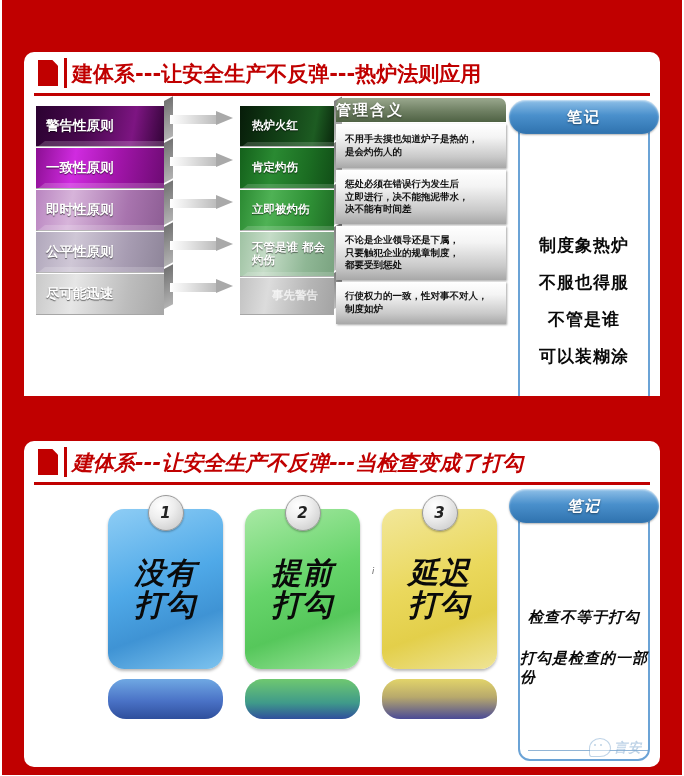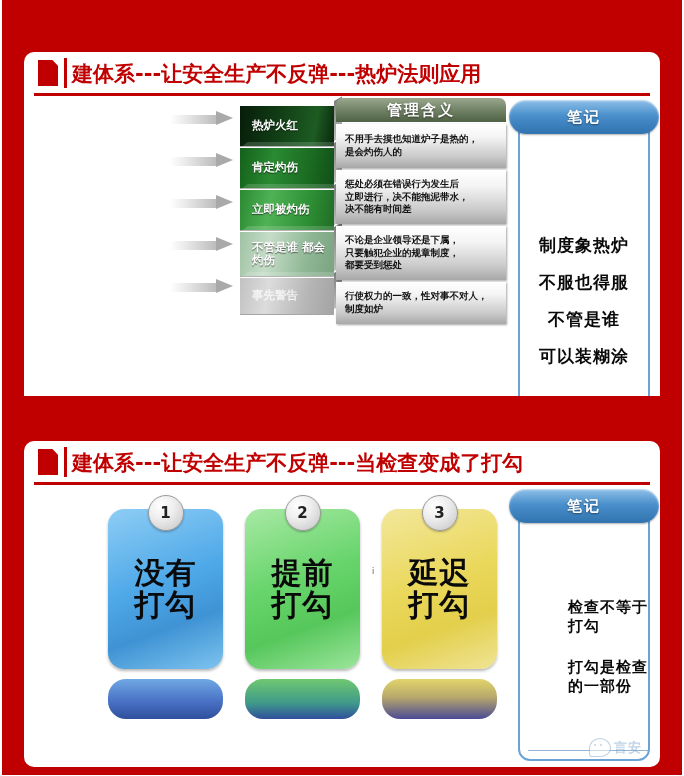--- a/index.html
+++ b/index.html
@@ -2,21 +2,21 @@
 <html><head>
 <meta charset="utf-8">
 <style>
   html,body{margin:0;padding:0;background:#ffffff;}
   body{width:684px;height:776px;font-family:"Liberation Sans","DejaVu Sans",sans-serif;-webkit-font-smoothing:antialiased;}
   .page{position:relative;width:684px;height:776px;background:#ffffff;overflow:hidden;}
 
   
   .slide{position:absolute;left:2px;width:680px;background:#c00000;}
   .slide.s1{top:0;height:472px;}
-  .slide.s2{top:396px;height:379px;}
+  .slide.s2{top:396px;height:379px;font-style:italic;}
   .card{position:absolute;left:22px;right:22px;background:#ffffff;border-radius:10px;}
   .slide.s1 .card{top:52px;bottom:8px;}
   .slide.s2 .card{top:45px;bottom:8px;}
 
   
   .title-bar{position:absolute;left:0;right:0;top:0;height:40px;}
   .title-flag{position:absolute;left:14px;top:8px;width:20px;height:26px;background:#c00000;
     clip-path:polygon(0 0,72% 0,100% 22%,100% 100%,0 100%);}
   .title-sep{position:absolute;left:40px;top:6px;width:3px;height:30px;background:#c00000;}
   .title-text{position:absolute;left:48px;top:8px;font-size:21px;font-weight:bold;color:#c00000;
@@ -58,26 +58,26 @@
   .gbox::after{content:"";position:absolute;right:-8px;top:-5px;width:8px;height:100%;
     background:linear-gradient(180deg,rgba(0,0,0,.5),rgba(0,0,0,.25));
     transform:skewY(-30deg);transform-origin:left top;}
   .gbox::before{content:"";position:absolute;left:0;right:-8px;top:-6px;height:6px;
     background:rgba(255,255,255,.16);transform:skewX(-52deg);transform-origin:bottom left;}
   .g1{height:40px;background:linear-gradient(100deg,#071c09 0%,#113d15 40%,#1d5c22 78%,#09260c 100%);}
   .g2{height:40px;background:linear-gradient(100deg,#14611b 0%,#2a8a32 35%,#1b6c22 72%,#114e17 100%);}
   .g3{height:40px;background:linear-gradient(100deg,#2b8a32 0%,#4fb255 32%,#2f9136 70%,#1f6c25 100%);}
   .g4{height:44px;background:linear-gradient(100deg,#9fc2a3 0%,#c6ddc8 30%,#8fb795 70%,#7aa380 100%);}
   .g5{height:36px;background:linear-gradient(100deg,#c2c2c2 0%,#dcdcdc 30%,#b6b6b6 70%,#a3a3a3 100%);}
-  .g5 span{color:rgba(255,255,255,.72);text-shadow:none;}
+  .g5 span{color:rgba(255,255,255,.72);text-shadow:none;margin-left:20px;}
 
   .col-right{position:absolute;left:312px;top:0px;width:170px;}
   .tbl-head{position:relative;height:24px;border-radius:7px 7px 0 0;
     background:linear-gradient(180deg,#9aa88e 0%,#6e7f62 55%,#4f6244 100%);
-    display:flex;align-items:center;justify-content:center;}
+    display:flex;align-items:center;}
   .tbl-head span{color:#fff;font-size:15px;font-weight:bold;letter-spacing:2px;
     text-shadow:0 1px 2px rgba(0,0,0,.5);font-family:"DejaVu Sans","Liberation Sans",sans-serif;}
   .trow{position:relative;margin-top:2px;padding:5px 6px 5px 9px;min-height:30px;
     background:linear-gradient(180deg,#ffffff 0%,#f4f4f4 30%,#c9c9c9 75%,#a8a8a8 100%);
     box-shadow:1px 1px 2px rgba(0,0,0,.35);display:flex;align-items:center;}
   .trow span{font-size:9.5px;font-weight:bold;color:#111;line-height:1.35;
     font-family:"DejaVu Sans","Liberation Sans",sans-serif;white-space:pre-line;}
 
   
   .notes{position:absolute;border:2px solid #6ba3d6;border-radius:12px;background:#fff;}
@@ -136,20 +136,37 @@
 
       <div class="title-bar">
         <div class="title-flag"></div>
         <div class="title-sep"></div>
         <div class="title-text">建体系---让安全生产不反弹---热炉法则应用</div>
       </div>
       <div class="title-rule"></div>
 
       <div class="s1body">
 
+        <div class="col-left">
+          <div class="pbox p1">
+              <span>警告性原则</span>
+            </div>
+          <div class="pbox p2">
+              <span>一致性原则</span>
+            </div>
+          <div class="pbox p3">
+              <span>即时性原则</span>
+            </div>
+          <div class="pbox p4">
+              <span>公平性原则</span>
+            </div>
+          <div class="pbox p5">
+              <span>尽可能迅速</span>
+            </div>
+        </div>
 
         <div class="arrows">
           <div class="arrow">
               <div class="shaft"></div>
               <div class="head"></div>
             </div>
           <div class="arrow">
               <div class="shaft"></div>
               <div class="head"></div>
             </div>
@@ -278,21 +295,21 @@
             </div>
             <div class="refl r-yellow"></div>
           </div>
 
         </div>
 
         <div class="notes" style="left:494px;right:10px;top:12px;bottom:6px;">
           <div class="notes-pill">
             <span>笔记</span>
           </div>
-          <div class="notes-body" style="gap:22px;margin-left:48px;">
+          <div class="notes-body" style="gap:22px;">
             <div class="note-line" style="font-size:15px">检查不等于打勾</div>
             <div class="note-line" style="font-size:15px">打勾是检查的一部份</div>
           </div>
           <div class="wm-strike"></div>
           <div class="wm">
             <div class="wm-badge"></div>
             <div class="wm-text">言安</div>
           </div>
         </div>
 

